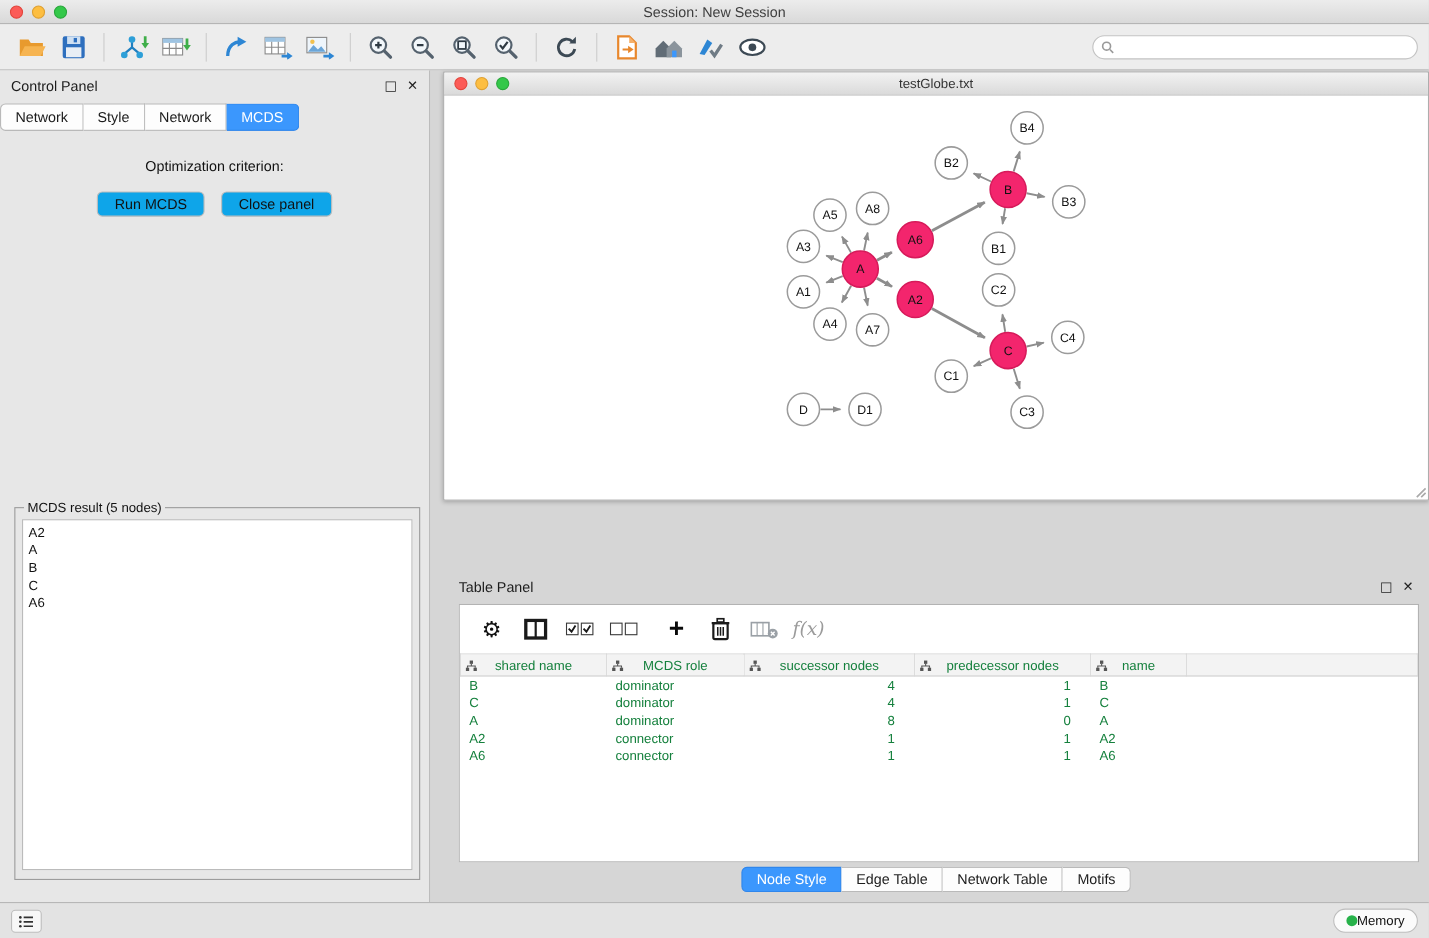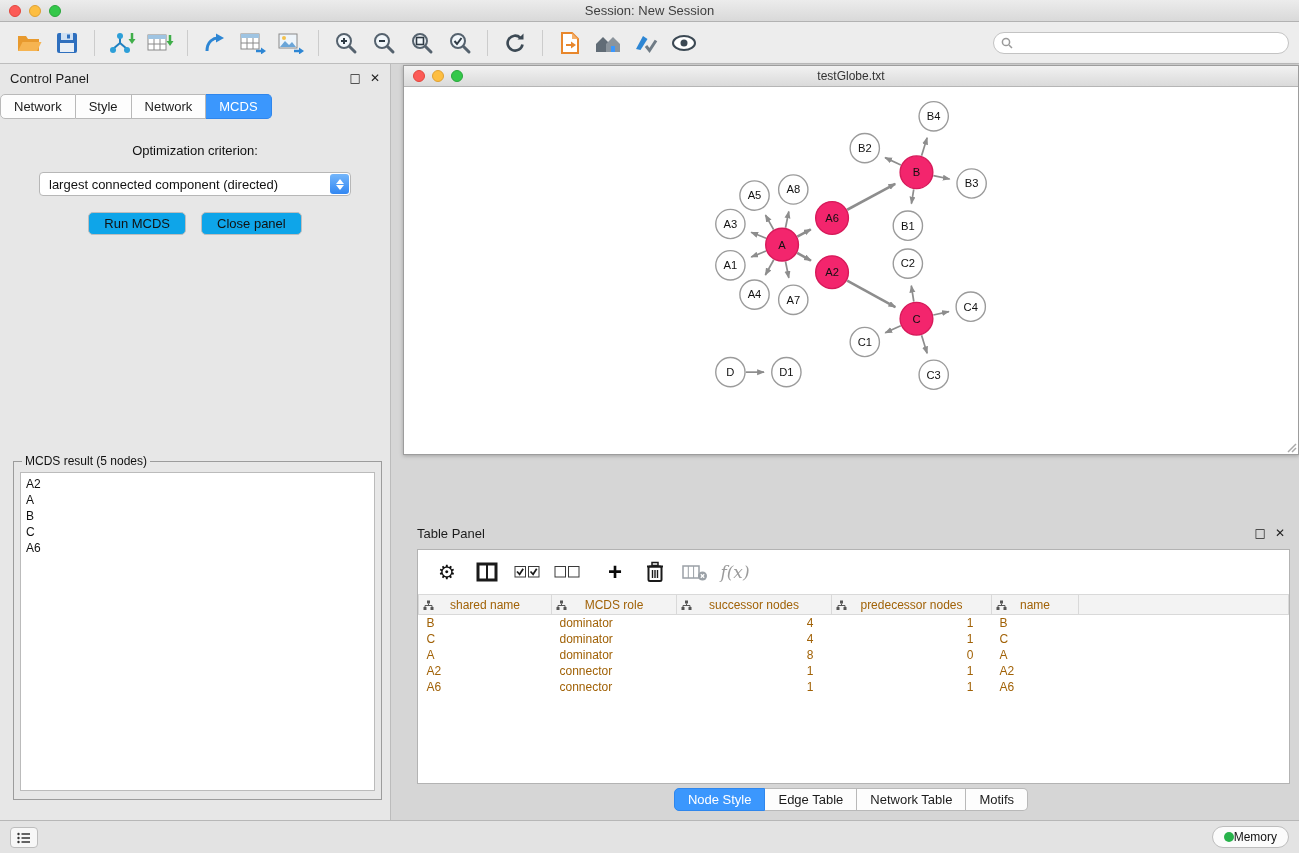--- a/index.html
+++ b/index.html
@@ -71,21 +71,21 @@
   .table-panel { position:absolute; left:403px; top:519px; right:0; height:301px; }
   .tp-header { height:28px; display:flex; align-items:center; padding:0 14px; font-size:13px; color:#1c1c1c; }
   .tp-card { position:absolute; left:14px; right:9px; top:30px; bottom:36px; background:#ffffff;
     border:1px solid #b3b3b3; overflow:hidden; }
   .tp-toolbar { height:44px; display:flex; align-items:center; gap:10px; padding:0 14px; }
   .tpt-btn { min-width:30px; height:32px; border:none; background:transparent; display:flex;
     align-items:center; justify-content:center; cursor:default; }
   .gear-glyph { font-family:"DejaVu Sans",sans-serif; font-size:20px; color:#111; line-height:1; }
   .plus-glyph { font-size:24px; font-weight:700; color:#0a0a0a; line-height:1; }
   .fx-glyph { font-family:"DejaVu Serif",serif; font-style:italic; font-size:17px; color:#9b9b9b; }
-  table.node-table { border-collapse:collapse; table-layout:fixed; width:100%; font-size:12px; color:#a16207;padding-left:22px; }
+  table.node-table { border-collapse:collapse; table-layout:fixed; width:100%; font-size:12px; color:#15803d;padding-left:22px; }
   table.node-table th { font-weight:normal; background:#f3f3f3; border:1px solid #d9d9d9;
     height:20px; position:relative; text-align:center; cursor:default; }
   .tree-ic { position:absolute; left:4px; top:5px; }
   table.node-table td { height:16px; padding:0 8px; white-space:nowrap; overflow:hidden; }
   table.node-table td.c2, table.node-table td.c3 { text-align:right; padding-right:18px; }
   .tp-tabs { position:absolute; bottom:9px; left:0; right:0; display:flex; justify-content:center; }
   .tp-tab { font-size:13px; padding:3px 13px; background:#fdfdfd; border:1px solid #b9b9b9;
     border-left:none; color:#1c1c1c; cursor:default; font-family:"Liberation Sans",sans-serif; }
   .tp-tab:first-child { border-left:1px solid #b9b9b9; border-radius:5px 0 0 5px; }
   .tp-tab:last-child { border-radius:0 5px 5px 0; }
@@ -263,31 +263,20 @@
         <span style="font-weight:bold;">✕</span>
       </span>
     </div>
     <div class="ctabs" id="control-tabs">
         <button class="ctab">Network</button>
         <button class="ctab">Style</button>
         <button class="ctab">Network</button>
         <button class="ctab selected">MCDS</button>
       </div>
     <div class="opt-label">Optimization criterion:</div>
-    <div class="dropdown">
-      <span>largest connected component (directed)</span>
-      <span class="dd-stepper">
-        <svg width="8" height="5">
-            <path d="M4 0 L8 5 H0z" fill="#fff"></path>
-          </svg>
-        <svg width="8" height="5">
-            <path d="M4 5 L0 0 H8z" fill="#fff"></path>
-          </svg>
-      </span>
-    </div>
     <div class="btn-row">
       <button class="mac-btn">Run MCDS</button>
       <button class="mac-btn">Close panel</button>
     </div>
     <fieldset class="result">
       <legend>MCDS result (5 nodes)</legend>
       <div class="result-list" id="result-list">
           <div class="result-item">A2</div>
           <div class="result-item">A</div>
           <div class="result-item">B</div>

